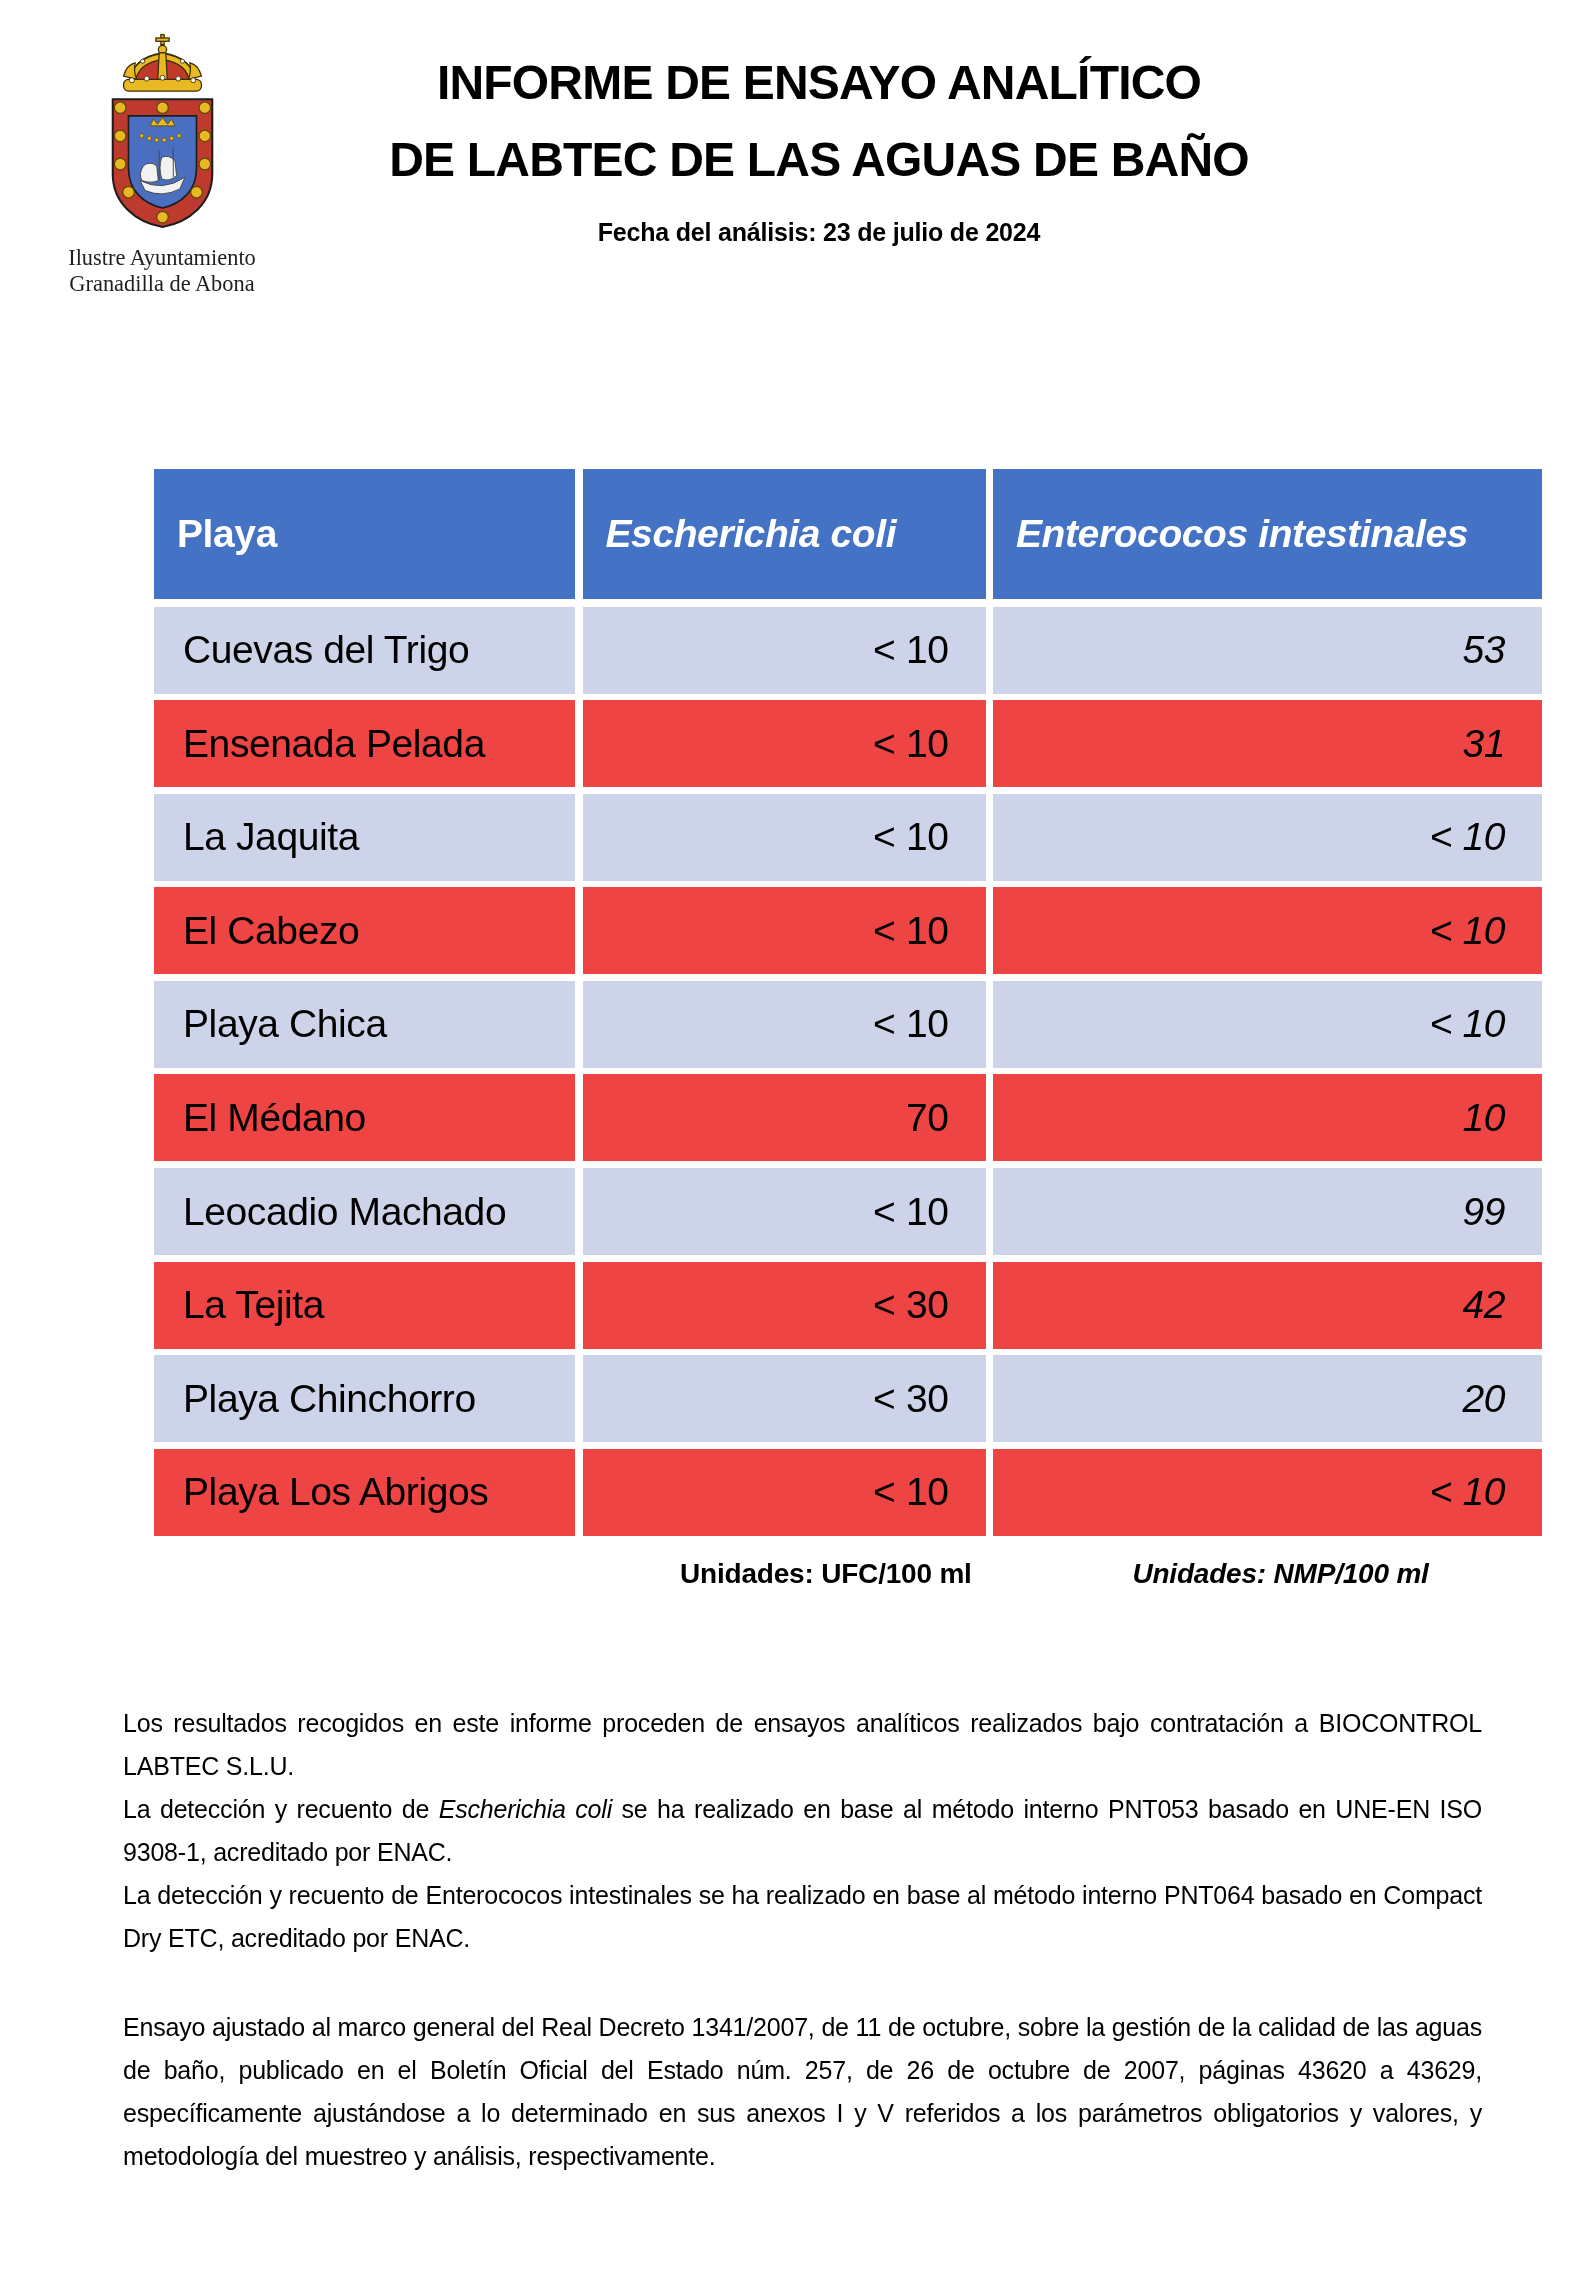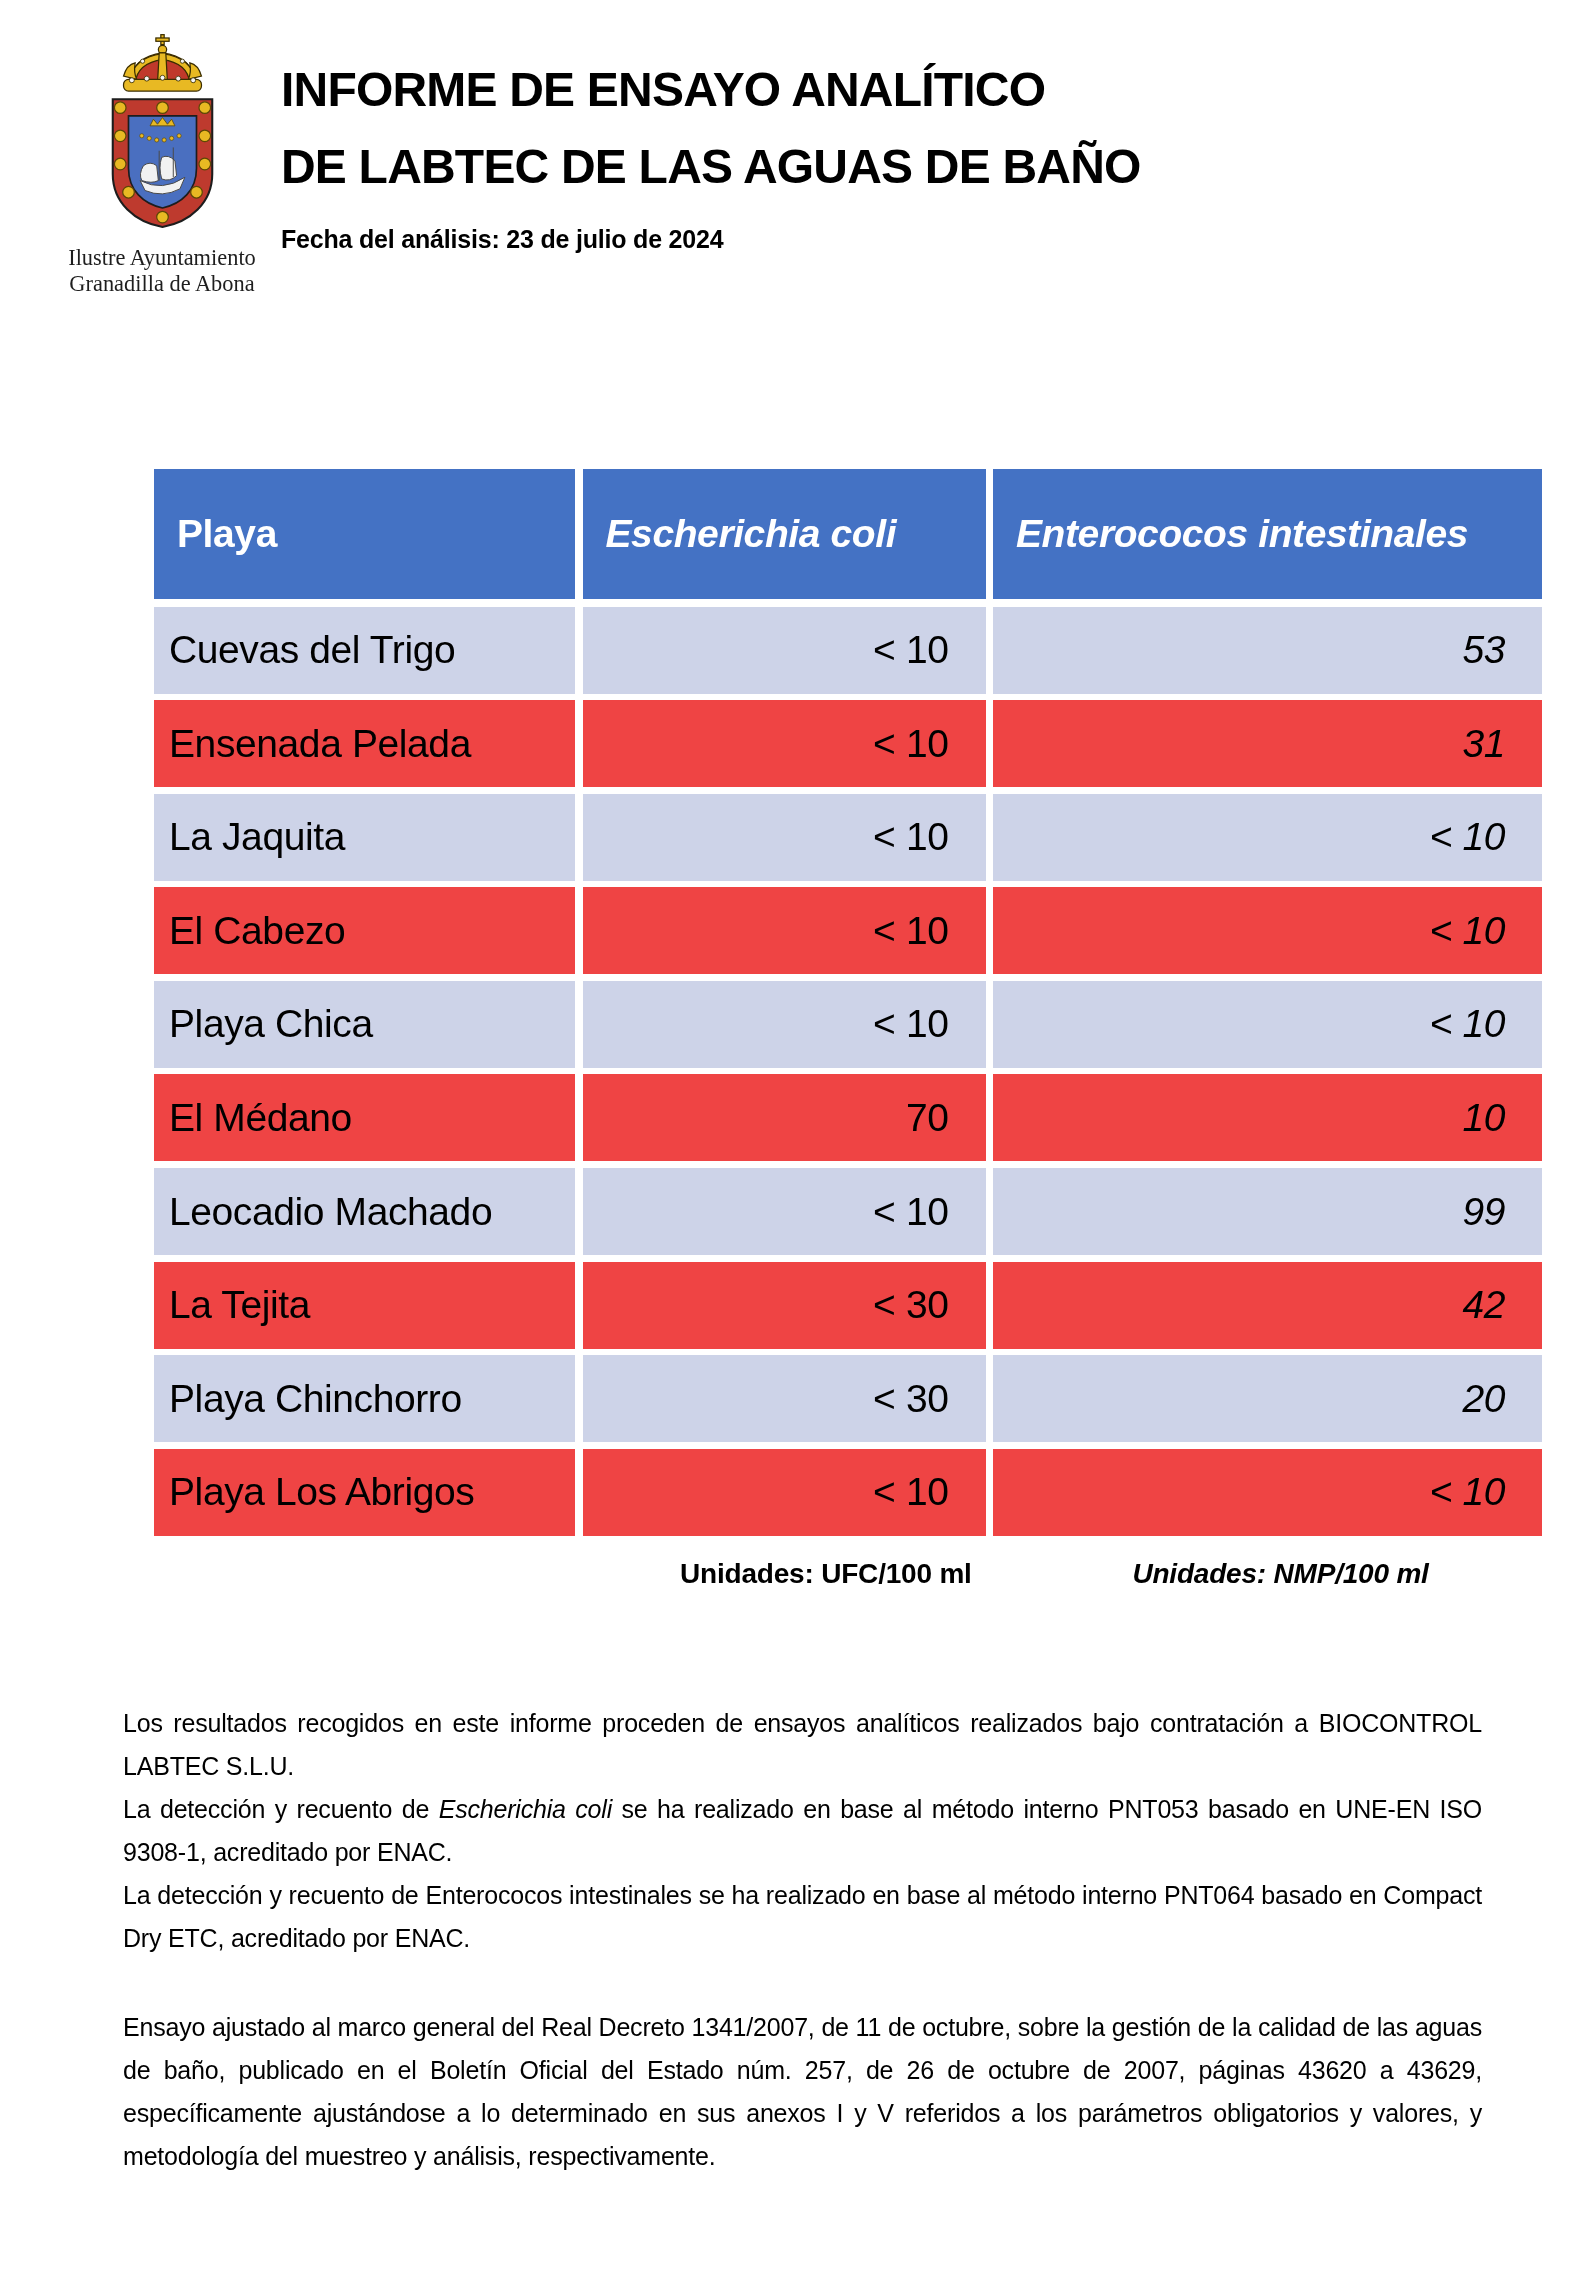--- a/index.html
+++ b/index.html
@@ -12,40 +12,40 @@
   
   .logo { position:absolute; left:33px; top:33px; width:258px; text-align:center; }
   .logo svg { display:block; margin:0 auto; }
   .logo-text {
     margin-top:13.2px;
     font-family:"Liberation Serif","DejaVu Serif",serif;
     font-size:22.4px; line-height:26px; color:#1e1e1e;
   }
 
   
-  .titles { position:absolute; left:281px; top:51px; width:1076px; }
+  .titles { position:absolute; left:281px; top:44px; width:1076px; text-align:center; }
   .title-line { font-size:48px; font-weight:700; letter-spacing:-0.8px; line-height:77px; white-space:nowrap; }
   .date-line { margin-top:20px; font-size:25px; font-weight:700; letter-spacing:-0.2px; }
 
   
   .results-table { position:absolute; left:154px; top:469px; width:1388px; }
   .trow { display:flex; gap:7.5px; }
   .thead { height:130px; margin-bottom:7.5px; }
   .tr { height:87px; margin-bottom:6.6px; }
   .c1 { width:421px; box-sizing:border-box; }
   .c2 { width:403px; box-sizing:border-box; }
   .c3 { flex:1; box-sizing:border-box;font-style:italic; }
   .th {
     background:#4472C4; color:#ffffff; font-weight:700; font-size:39px;
     display:flex; align-items:center; padding-left:23px; padding-right:25px;
     line-height:1.3; letter-spacing:-0.4px;
   }
   .th.italic { font-style:italic; }
   .td { display:flex; align-items:center; font-size:39px; letter-spacing:-0.4px; }
-  .td.c1 { padding-left:15px; }
+  .td.c1 { padding-left:29px; }
   .td.c2, .td.c3 { justify-content:flex-end; padding-right:37px; }
   .band-dark  { background:#CDD3E8; }
   .band-light { background:#ef4444; }
 
   
   .units-row { position:absolute; left:154px; top:1558px; width:1283px; display:flex; gap:2px; }
   .units-cell { font-size:28px; font-weight:700; letter-spacing:-0.2px; text-align:right; padding-right:8.3px; box-sizing:border-box; }
 
   
   .notes {

